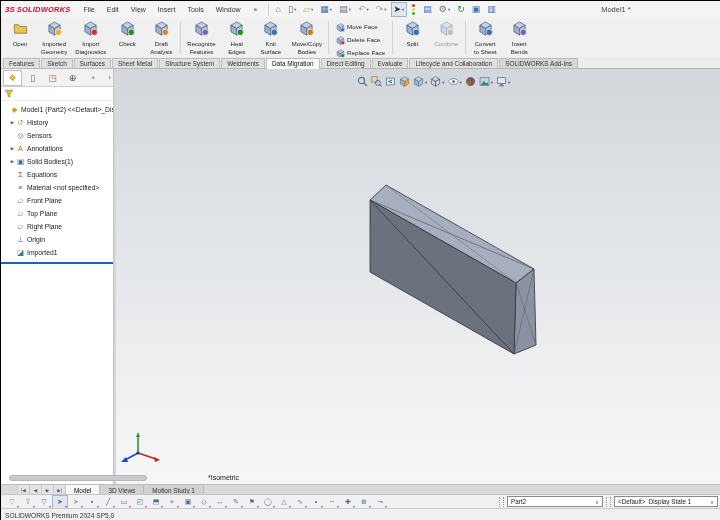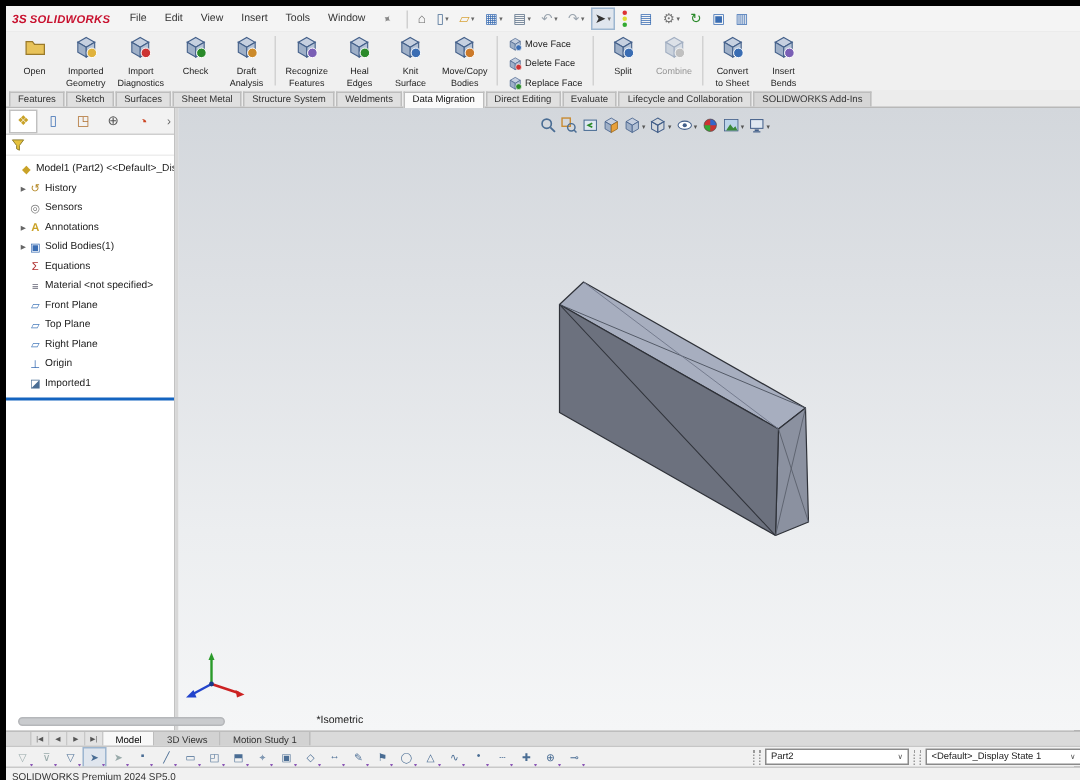--- a/index.html
+++ b/index.html
@@ -1,18 +1,18 @@
 <!DOCTYPE html>
 <html><head>
 <meta charset="utf-8">
 <style>
   html,body{margin:0;padding:0;width:720px;height:520px;overflow:hidden;
     font-family:"Liberation Sans","DejaVu Sans",sans-serif;background:#f0f0f0;
     -webkit-font-smoothing:antialiased;}
-  .app{position:absolute;inset:0;border:4px solid #000000;box-sizing:border-box;}
+  .app{position:absolute;inset:0;border:1px solid #000000;box-sizing:border-box;}
 
   
   .titlebar{position:absolute;left:0;top:0;width:720px;height:17px;background:#f4f4f4;
     border-bottom:1px solid #d9d9d9;display:flex;align-items:center;font-size:7px;color:#333;}
   .brand{display:flex;align-items:center;margin:0 8px 0 4px;}
   .brand .bx{color:#c8102e;font-weight:bold;font-style:italic;font-size:8px;margin-right:2px;}
   .brand .bt{color:#c8102e;font-weight:bold;font-style:italic;font-size:7.5px;letter-spacing:.2px;}
   .menu{display:flex;gap:2px;}
   .menu .mi{padding:2px 5px;cursor:default;}
   .pin{margin:0 6px;color:#888;font-size:7px;transform:rotate(35deg);}
@@ -181,20 +181,21 @@
         <span class="qbtn">
           <span class="g" style="color: rgb(42, 138, 42);">↻</span>
         </span>
         <span class="qbtn">
           <span class="g" style="color: rgb(58, 109, 179);">▣</span>
         </span>
         <span class="qbtn">
           <span class="g" style="color: rgb(58, 109, 179);">▥</span>
         </span>
       </div>
+    <div class="wtitle">Model1 *</div>
   </div>
 
   <div class="ribbon" id="ribbon">
       <div class="rgroup">
         <div class="bigbtn">
           <span><svg width="15" height="15" viewBox="0 0 16 16">
               <path d="M1.5 4 L6 4 L7.5 6 L14.5 6 L14.5 13 L1.5 13 Z" fill="#e8c35a" stroke="#9a7a2a" stroke-width="0.9"></path>
             </svg></span>
           <div class="lbl">Open</div>
         </div>

